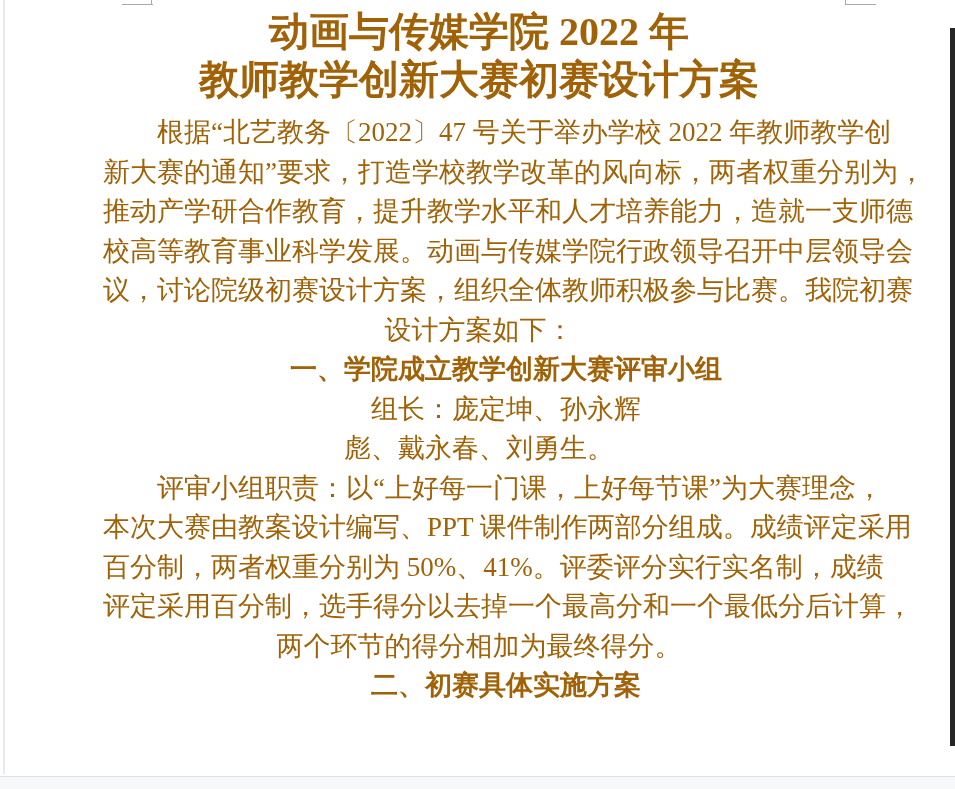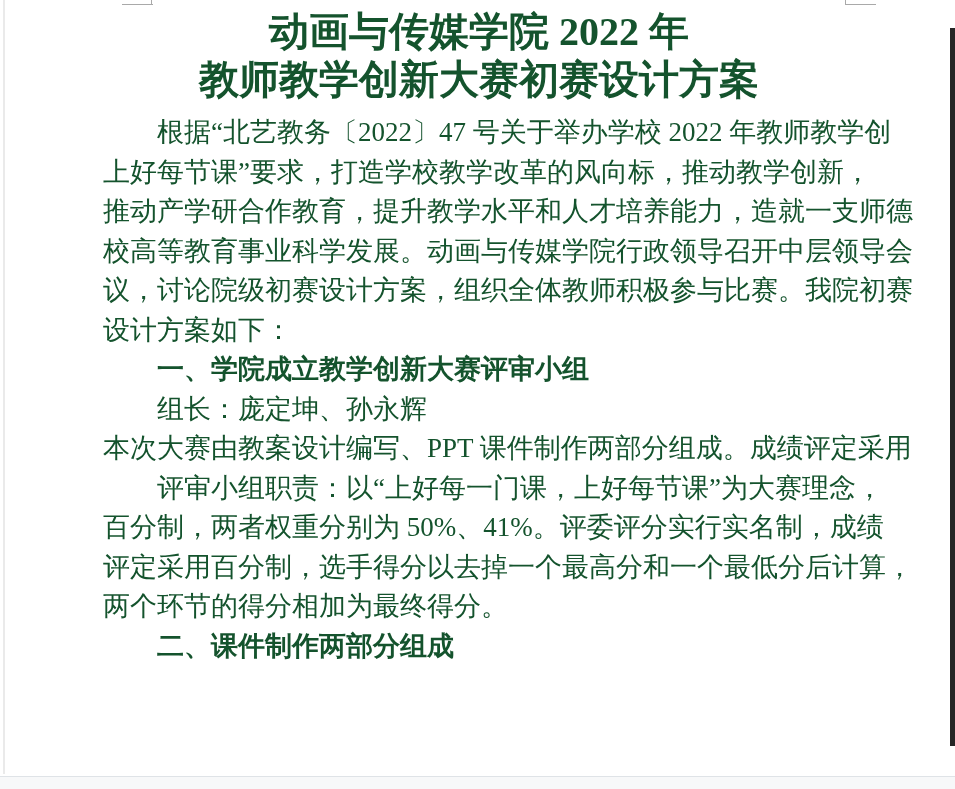--- a/index.html
+++ b/index.html
@@ -2,21 +2,21 @@
 <html><head>
 <meta charset="utf-8">
 <style>
   html,body { margin:0; padding:0; background:#ffffff; }
   .page {
     position:relative;
     width:955px; height:789px;
     background:#ffffff;
     overflow:hidden;
     font-family:"Liberation Serif","DejaVu Serif",serif;
-    color:#14532d;
+    color:#a16207;
   }
   
   .edge-left {
     position:absolute; left:3px; top:0; width:2px; height:774px;
     background:#eaeaea;
   }
   
   .edge-right {
     position:absolute; right:0; top:28px; width:5px; height:718px;
     background:#262626;
@@ -41,21 +41,21 @@
     text-align:center;
     font-weight:bold;
     font-size:40px;
     line-height:48px;
     white-space:nowrap;
   }
   .body-text { margin-top:9px; font-size:27px; }
   .ln {
     line-height:39.5px;
     white-space:nowrap;
-    text-align:left;
+    text-align:center;
   }
   .indent { padding-left:54px; }
   .bold { font-weight:bold; }
 </style>
 </head>
 <body>
 
 <div class="page">
 
   <div class="edge-left"></div>
@@ -67,30 +67,31 @@
   <div class="mark mark-right-h"></div>
   <div class="mark mark-right-v"></div>
 
   <div class="doc">
 
     <div class="title-line">动画与传媒学院 2022 年</div>
     <div class="title-line">教师教学创新大赛初赛设计方案</div>
 
     <div class="body-text">
       <div class="ln indent">根据“北艺教务〔2022〕47 号关于举办学校 2022 年教师教学创</div>
-      <div class="ln">上好每节课”要求，打造学校教学改革的风向标，推动教学创新，</div>
+      <div class="ln">新大赛的通知”要求，打造学校教学改革的风向标，两者权重分别为，</div>
       <div class="ln">推动产学研合作教育，提升教学水平和人才培养能力，造就一支师德</div>
       <div class="ln">校高等教育事业科学发展。动画与传媒学院行政领导召开中层领导会</div>
       <div class="ln">议，讨论院级初赛设计方案，组织全体教师积极参与比赛。我院初赛</div>
       <div class="ln">设计方案如下：</div>
       <div class="ln indent bold">一、学院成立教学创新大赛评审小组</div>
       <div class="ln indent">组长：庞定坤、孙永辉</div>
+      <div class="ln">彪、戴永春、刘勇生。</div>
+      <div class="ln indent">评审小组职责：以“上好每一门课，上好每节课”为大赛理念，</div>
       <div class="ln">本次大赛由教案设计编写、PPT 课件制作两部分组成。成绩评定采用</div>
-      <div class="ln indent">评审小组职责：以“上好每一门课，上好每节课”为大赛理念，</div>
       <div class="ln">百分制，两者权重分别为 50%、41%。评委评分实行实名制，成绩</div>
       <div class="ln">评定采用百分制，选手得分以去掉一个最高分和一个最低分后计算，</div>
       <div class="ln">两个环节的得分相加为最终得分。</div>
-      <div class="ln indent bold">二、课件制作两部分组成</div>
+      <div class="ln indent bold">二、初赛具体实施方案</div>
     </div>
 
   </div>
 
 </div>
 
 </body></html>

